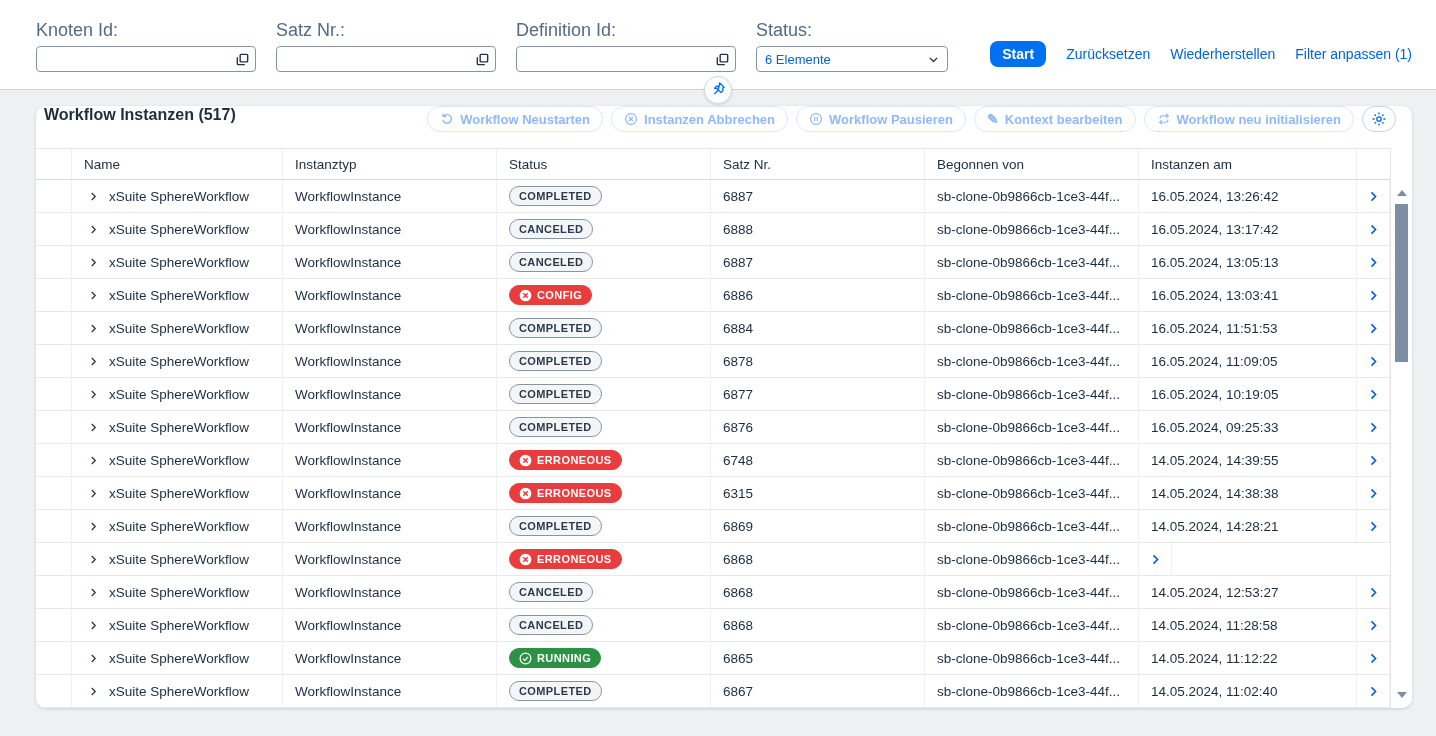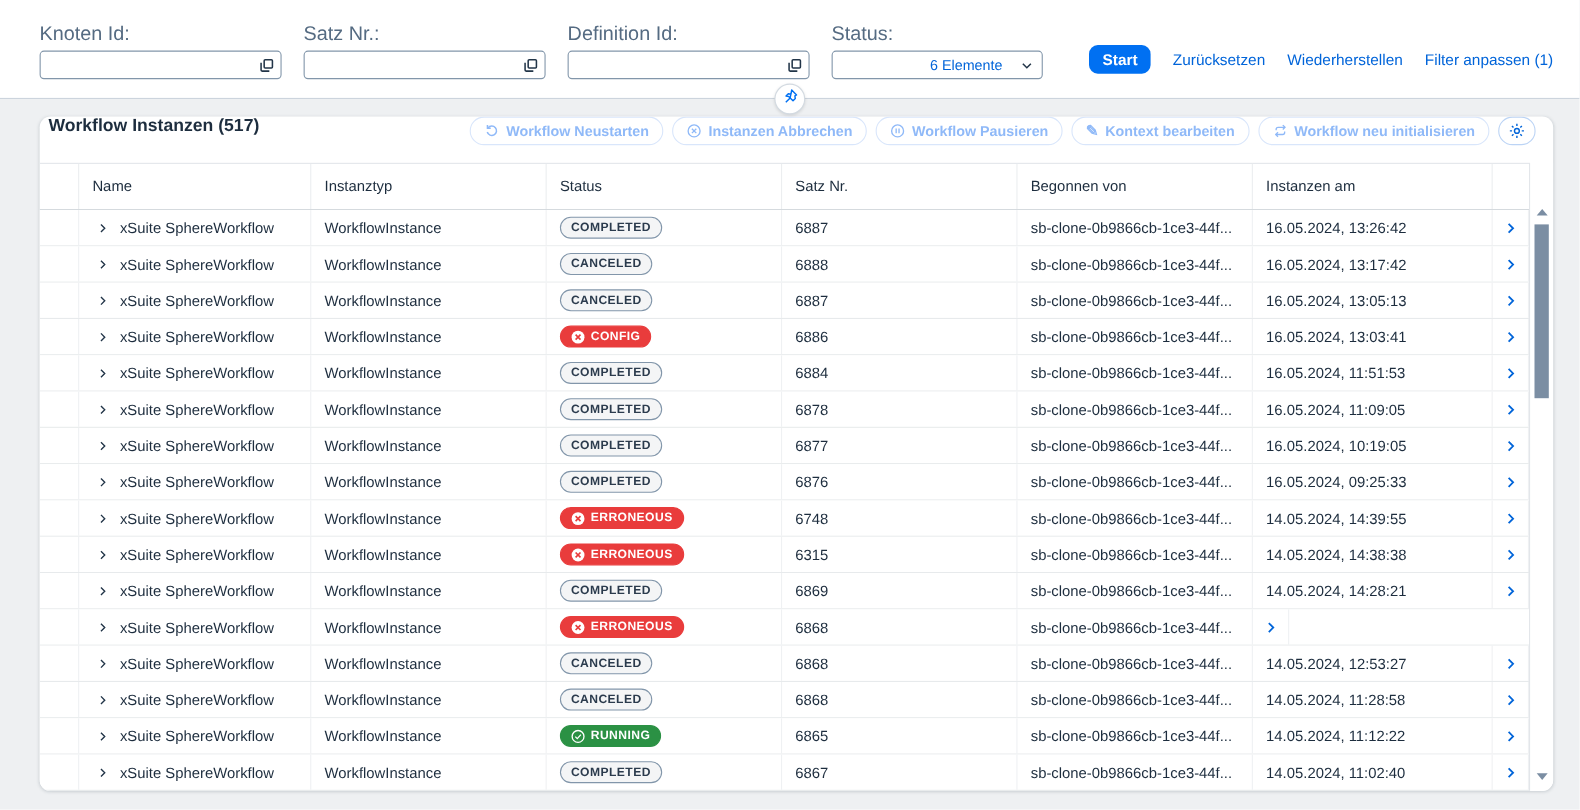--- a/index.html
+++ b/index.html
@@ -32,21 +32,21 @@
     border:none; outline:none; background:transparent;
     flex:1; height:100%; padding:0 8px; font-size:13px;
     font-family:"Liberation Sans", sans-serif; color:#1d2d3e;
   }
   .vh-icon { width:26px; height:24px; display:flex; align-items:center; justify-content:center; cursor:pointer; }
   .select-box {
     position:relative; height:26px; width:100%;
     border:1px solid #8296aa; border-radius:4px; background:#fff;
     display:flex; align-items:center; cursor:pointer;
   }
-  .select-value { flex:1; padding:0 8px; font-size:13px; color:#0064d9;text-align:right; }
+  .select-value { flex:1; padding:0 8px; font-size:13px; color:#0064d9; }
   .select-arrow { width:28px; display:flex; align-items:center; justify-content:center; }
 
   .filter-actions { display:flex; align-items:center; gap:20px; margin-left:22px; margin-top:21px; }
   .btn-primary {
     background:#0070f2; color:#fff; border:none; border-radius:8px;
     height:26px; padding:0 12px; font-size:14px; font-weight:bold;
     font-family:"Liberation Sans", sans-serif; cursor:pointer;
   }
   .flink { color:#0064d9; font-size:14px; text-decoration:none; white-space:nowrap; cursor:pointer; }
 
@@ -85,21 +85,21 @@
   .tb-btn svg, .tb-btn .uicon { flex:0 0 auto; }
   .uicon { font-size:14px; line-height:1; }
   .gear-btn {
     width:34px; height:26px; border-radius:14px;
     border:1px solid #bcd4f5; background:#fff; color:#0064d9;
     display:inline-flex; align-items:center; justify-content:center; cursor:pointer;
   }
 
   
   .thead, .trow { display:flex; width:1354px; }
-  .thead { height:43px; border-top:1px solid #e3e6ea; border-bottom:1px solid #d5dade; }
+  .thead { height:32px; border-top:1px solid #e3e6ea; border-bottom:1px solid #d5dade; }
   .hcell {
     font-size:13.5px; color:#1d2d3e; display:flex; align-items:center;
     padding:0 12px; border-right:1px solid #eceef0; cursor:pointer;
   }
   .trow { height:33px; border-bottom:1px solid #e7eaec; background:#fff; }
   .cell {
     font-size:13.5px; color:#1d2d3e; display:flex; align-items:center;
     padding:0 12px; border-right:1px solid #eff1f3; overflow:hidden; white-space:nowrap;
   }
   .c-sel  { width:36px;  padding:0; }

